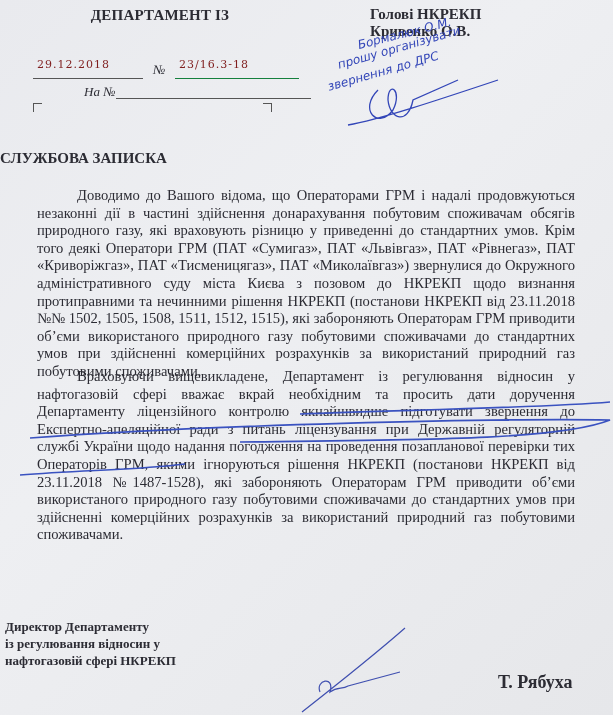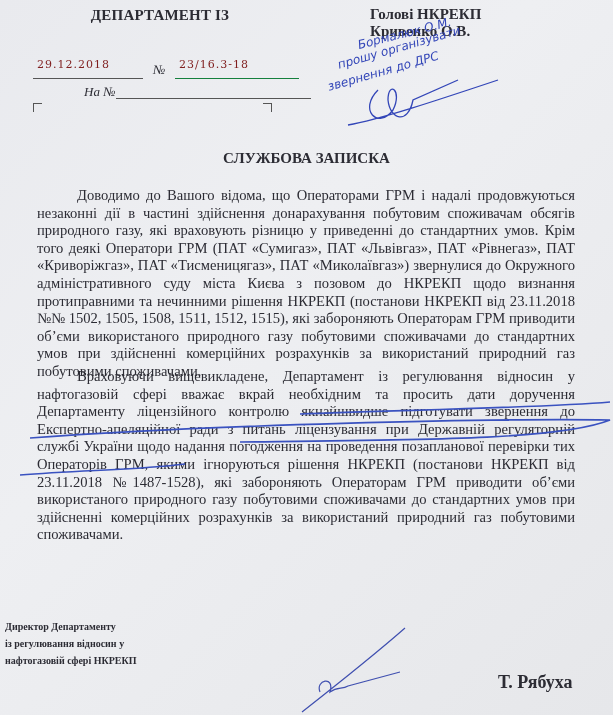--- a/index.html
+++ b/index.html
@@ -32,30 +32,30 @@
   }
   .resolution {
     left: 318px; top: 30px; width: 200px; height: 100px;
     font-family: "DejaVu Sans", sans-serif; font-style: italic; color: #3346b8; font-size: 12px;
   }
   .resolution .l1 { position: absolute; left: 40px; top: 8px; transform: rotate(-14deg); transform-origin: left; }
   .resolution .l2 { position: absolute; left: 20px; top: 28px; transform: rotate(-16deg); transform-origin: left; }
   .resolution .l3 { position: absolute; left: 10px; top: 50px; transform: rotate(-16deg); transform-origin: left; }
   .resolution svg { position: absolute; left: 0; top: 0; }
   .title {
-    left: 0; width: 613px; top: 150px; text-align: center; font-weight: bold; font-size: 15px;
+    left: 0; width: 613px; top: 150px; font-weight: bold; font-size: 15px;
   }
   .body-text {
     left: 26px; width: 560px; font-size: 14.6px; line-height: 17.6px; text-align: justify;
   }
   .body-text p { margin: 11px; text-indent: 40px; }
   .p1 { top: 176px; }
   .p2 { top: 357px; }
   .sign-title {
-    left: 5px; top: 618px; font-weight: bold; font-size: 10px; line-height: 17px;
+    left: 5px; top: 618px; font-weight: bold; font-size: 13px; line-height: 17px;
   }
   .sign-name { left: 498px; top: 672px; font-weight: bold; font-size: 18px; }
   .signature { left: 290px; top: 620px; }
   .pen-mark { left: 0; top: 0; pointer-events: none; }
 </style>
 </head>
 <body>
 
 <div class="abs hdr-left">
   <div>ДЕПАРТАМЕНТ ІЗ</div>

